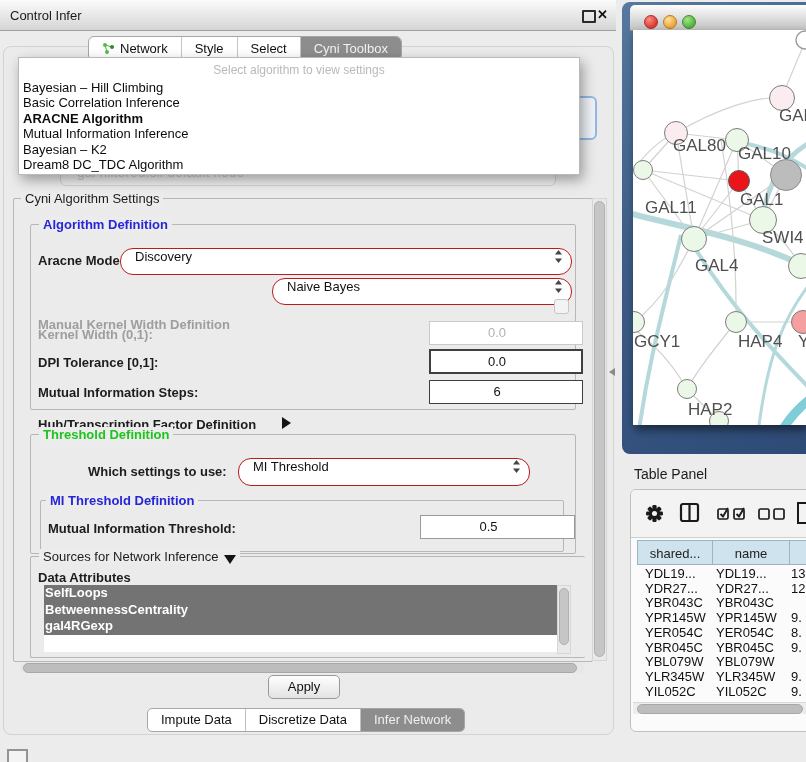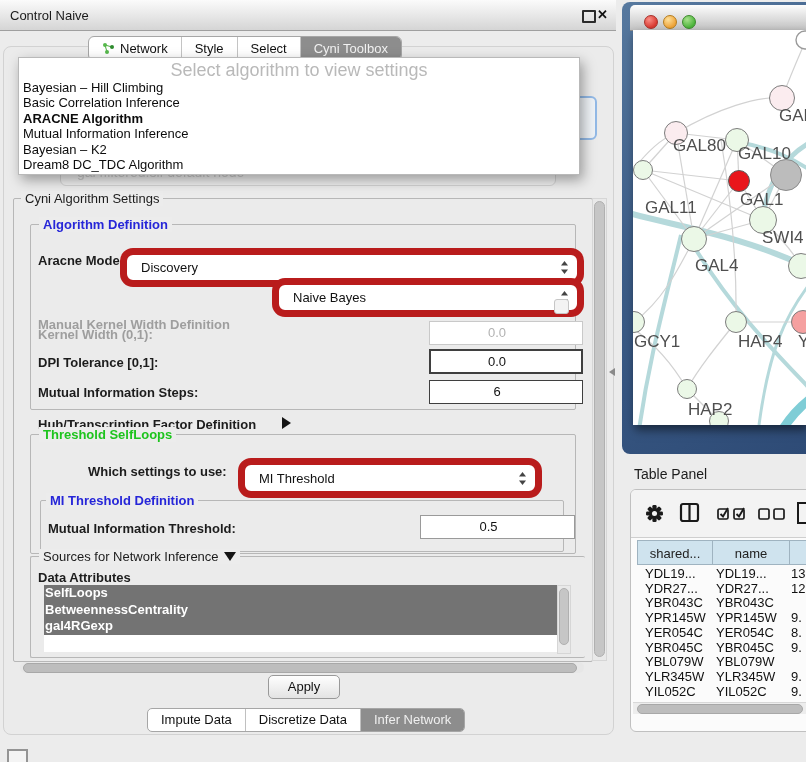--- a/index.html
+++ b/index.html
@@ -21,37 +21,37 @@
   .tab:first-child{border-left:none;}
   .tab.selected{background:#8d8d8d;color:#f2f2f2;}
   .btabbar{left:147px;top:708px;height:22px;display:flex;border:1px solid #a6a6a6;border-radius:5px;
            overflow:hidden;background:#fff;}
   .btab{padding:0 13px;line-height:21px;border-left:1px solid #c0c0c0;color:#111;}
   .btab:first-child{border-left:none;}
   .btab.selected{background:#8d8d8d;color:#f0f0f0;}
   
   .dd{left:18px;top:57px;width:560px;height:116px;background:#fff;border:1px solid #b9b9b9;
       box-shadow:3px 5px 12px rgba(0,0,0,.35);z-index:20;}
-  .dd-ph{height:22px;line-height:24px;text-align:center;color:#b9b9b9;font-size:18px;}
+  .dd-ph{height:22px;line-height:24px;text-align:center;color:#b9b9b9;font-size:12px;}
   .dd-opt{height:15.4px;line-height:15.4px;padding-left:4px;color:#0c0c0c;}
   .dd-opt.bold{font-weight:bold;}
   .bg-combo{left:60px;top:158px;width:478px;height:26px;border:1px solid #d2d2d2;border-radius:6px;
             background:#efefef;color:#c9c9c9;line-height:26px;padding-left:16px;font-size:14px;z-index:4;}
   .combo-frag{left:563px;top:96px;width:30px;height:40px;border:2px solid #92b9e6;border-radius:6px;
               background:#eef2f6;z-index:5;}
   
   .fieldset{position:absolute;border:1px solid #b7b7b7;border-radius:2px;}
-  .legend{position:absolute;top:-8px;left:8px;background:#ececec;padding:0 4px;display:flex;align-items:center;gap:5px;}
+  .legend{position:absolute;top:-8px;left:8px;background:#ececec;padding:0 4px;display:flex;align-items:flex-end;gap:5px;}
   .legend .t{white-space:nowrap;}
   .blue{color:#2626d8;font-weight:bold;}
   .green{color:#1dc41d;font-weight:bold;}
   .lbl{position:absolute;font-weight:bold;color:#1c1c1c;white-space:nowrap;}
   .lbl.gray{color:#9e9e9e;}
-  .combo{position:absolute;background:#fff;border:7px solid #b91c1c;border-radius:13px;
-         display:flex;align-items:center;}
+  .combo{position:absolute;background:#fff;border:1px solid #b91c1c;border-radius:13px;
+         display:flex;align-items:flex-start;}
   .combo .val{flex:1;padding-left:14px;color:#111;white-space:nowrap;overflow:hidden;}
   .combo .spin{margin-right:8px;flex:0 0 auto;display:block;}
   .field{position:absolute;background:#fff;border:1px solid #c9c9c9;text-align:center;
          line-height:22px;padding-right:18px;color:#111;}
   .field.dark{border:2px solid #3f3f3f;}
   .field.dark2{border:1px solid #3f3f3f;}
   .field.disabled{color:#b2b2b2;}
   .checkbox{position:absolute;width:13px;height:13px;border:1px solid #c6c6c6;border-radius:3px;background:#f3f3f3;}
   .tri-right{position:absolute;width:0;height:0;border-left:9px solid #141414;
              border-top:6px solid transparent;border-bottom:6px solid transparent;}
@@ -95,21 +95,21 @@
   .dock-icon{left:7px;top:749px;width:17px;height:14px;border:2px solid #949494;background:#f4f4f4;}
 </style>
 </head>
 <body>
 
 <div id="app">
 
   <div class="abs cp-outline"></div>
 
   <div class="abs cp-titlebar">
-    <span class="abs cp-title">Control Naive</span>
+    <span class="abs cp-title">Control Infer</span>
     <div class="abs float-icon"></div>
     <span class="abs close-icon">✕</span>
   </div>
 
   <div class="abs tabbar">
     <div class="tab">
       <svg width="13" height="13" viewBox="0 0 13 13">
         <line x1="3" y1="3" x2="10" y2="5" stroke="#4caf3f" stroke-width="1"></line>
         <line x1="3" y1="3" x2="5" y2="10" stroke="#4caf3f" stroke-width="1"></line>
         <circle cx="3" cy="3" r="2" fill="#57b84c"></circle>
@@ -184,21 +184,21 @@
   <div class="field dark" style="left:429px;top:349px;width:132px;height:21px;line-height:21px;">0.0</div>
 
   <span class="lbl" style="left:38px;top:385px;">Mutual Information Steps:</span>
   <div class="field dark2" style="left:429px;top:380px;width:134px;height:22px;">6</div>
 
   <span class="lbl" style="left:38px;top:417px;">Hub/Transcription Factor Definition</span>
   <div class="tri-right" style="left:282px;top:417px;"></div>
 
   <div class="fieldset" style="left:30px;top:434px;width:544px;height:118px;">
     <div class="legend">
-        <span class="t green">Threshold SelfLoops</span>
+        <span class="t green">Threshold Definition</span>
       </div>
   </div>
 
   <span class="lbl" style="left:88px;top:464px;">Which settings to use:</span>
   <div class="combo" style="left:238px;top:458px;width:290px;height:26px;">
     <span class="val">MI Threshold</span>
     <svg class="spin" width="9" height="15" viewBox="0 0 9 15">
       <path d="M4.5 1 L8 5.5 H1 Z" fill="#444"></path>
         <path d="M4.5 14 L1 9.5 H8 Z" fill="#444"></path>
       </svg>

